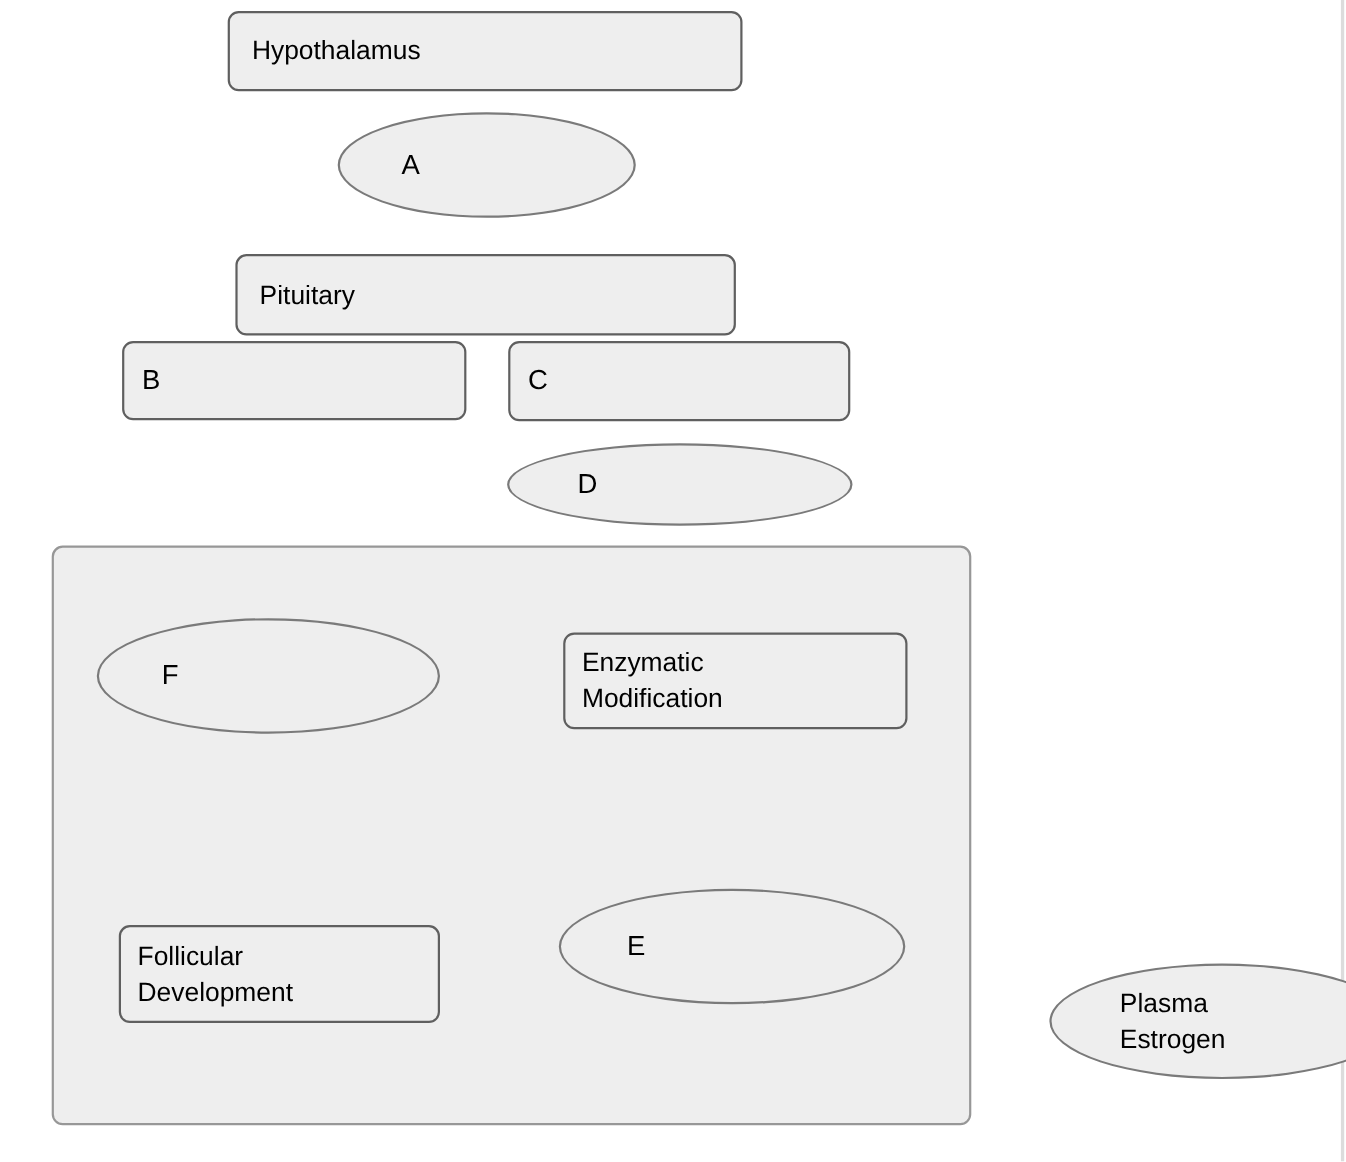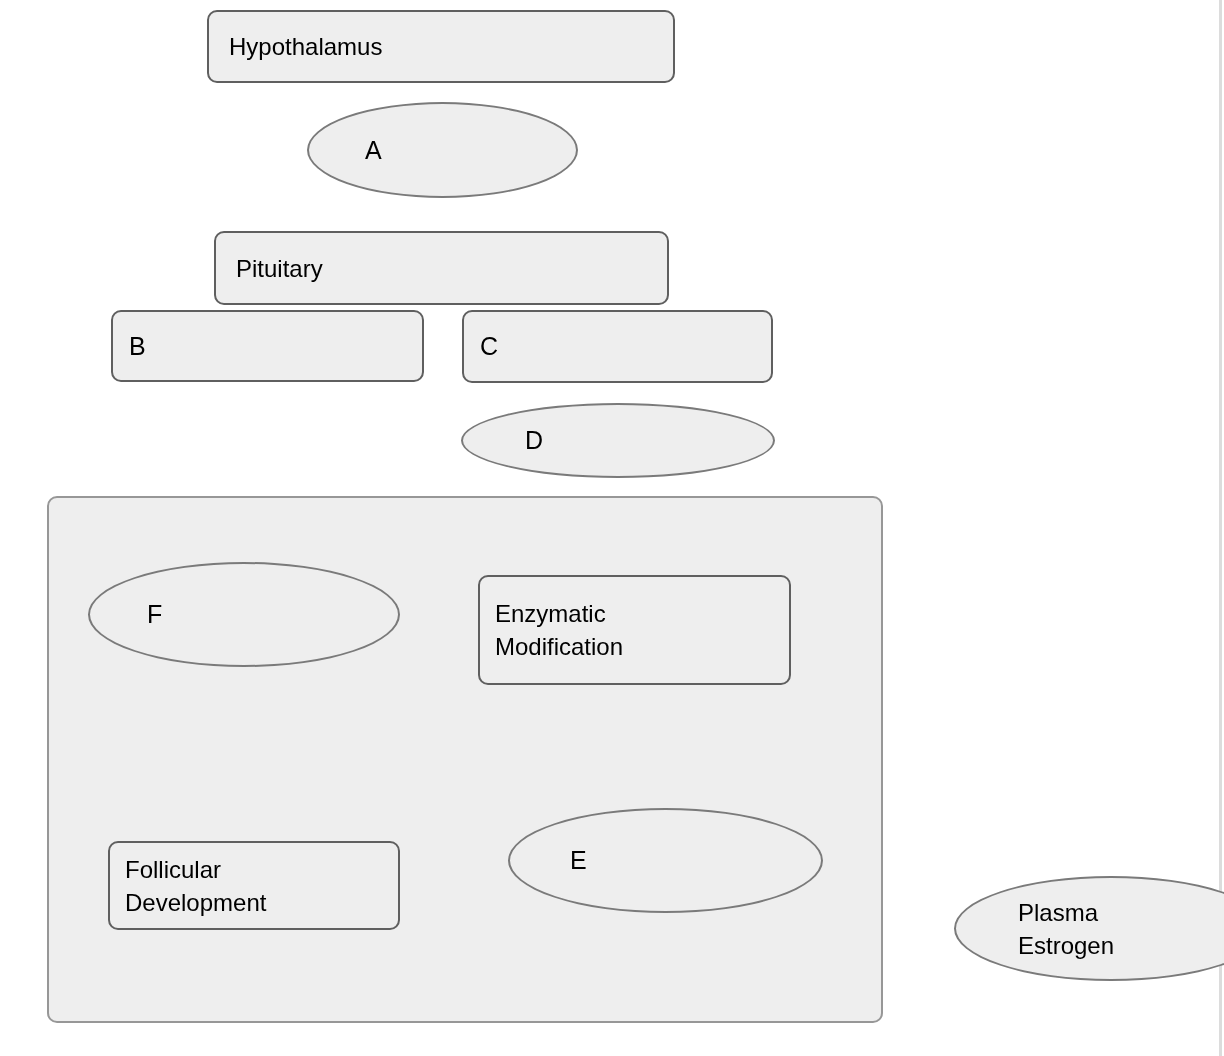--- a/index.html
+++ b/index.html
@@ -52,21 +52,21 @@
 
   
   #hypothalamus-box { left: 207px; top: 10px;  width: 468px; height: 73px;  padding-left: 20px; }
   #a-ellipse        { left: 307px; top: 102px; width: 271px; height: 96px;  padding-left: 56px; }
   #pituitary-box    { left: 214px; top: 217px; width: 455px; height: 74px;  padding-left: 20px; margin-top: 14px; }
   #b-box            { left: 111px; top: 310px; width: 313px; height: 72px;  padding-left: 16px; }
   #c-box            { left: 462px; top: 310px; width: 311px; height: 73px;  padding-left: 16px; }
   #d-ellipse        { left: 461px; top: 403px; width: 314px; height: 75px;  padding-left: 62px; }
   #ovary-box        { left: 47px;  top: 496px; width: 836px; height: 527px; }
   #f-ellipse        { left: 88px;  top: 562px; width: 312px; height: 105px; padding-left: 57px; }
-  #enzymatic-box    { left: 478px; top: 575px; width: 313px; height: 110px;  padding-left: 15px; }
+  #enzymatic-box    { left: 512px; top: 575px; width: 313px; height: 88px;  padding-left: 15px; }
   #follicular-box   { left: 108px; top: 841px; width: 292px; height: 89px;  padding-left: 15px; }
   #e-ellipse        { left: 508px; top: 808px; width: 315px; height: 105px; padding-left: 60px; }
   #plasma-ellipse   { left: 954px; top: 876px; width: 314px; height: 105px; padding-left: 62px; }
   #page-right-edge  { position: absolute; left: 1219px; top: 0; width: 3px; height: 1056px; background: #dcdcdc; }
 </style>
 </head>
 <body>
 
 <div class="stage">
 

